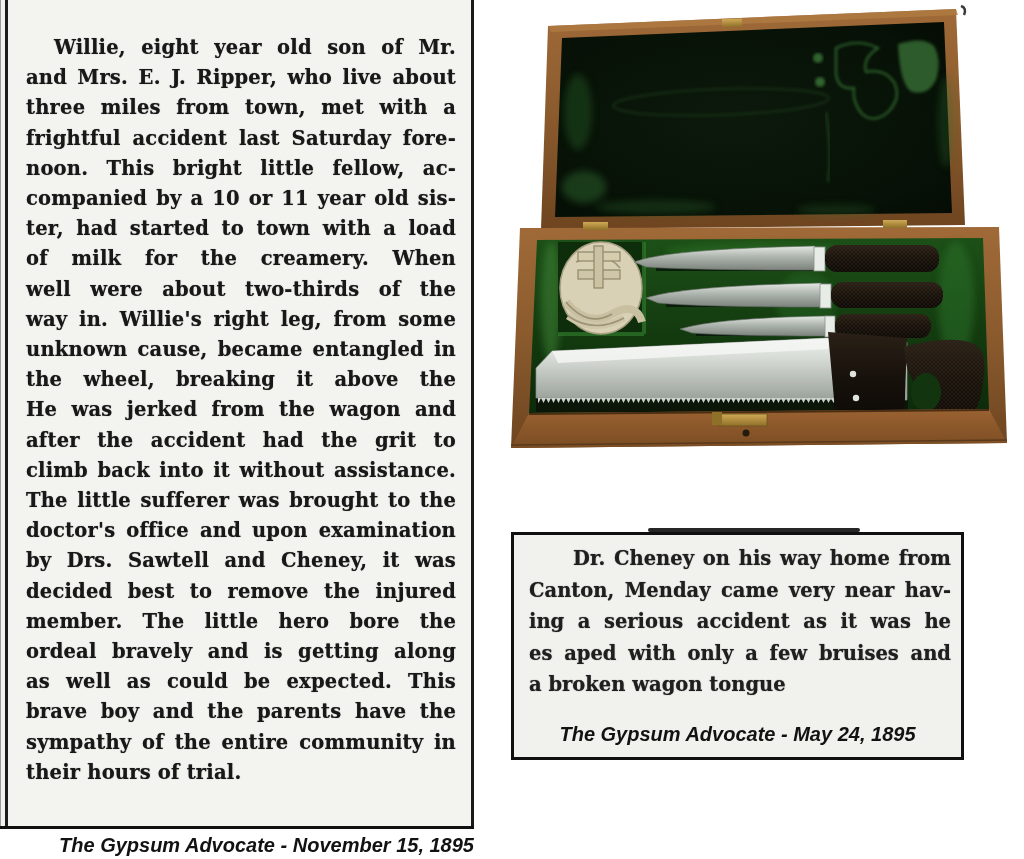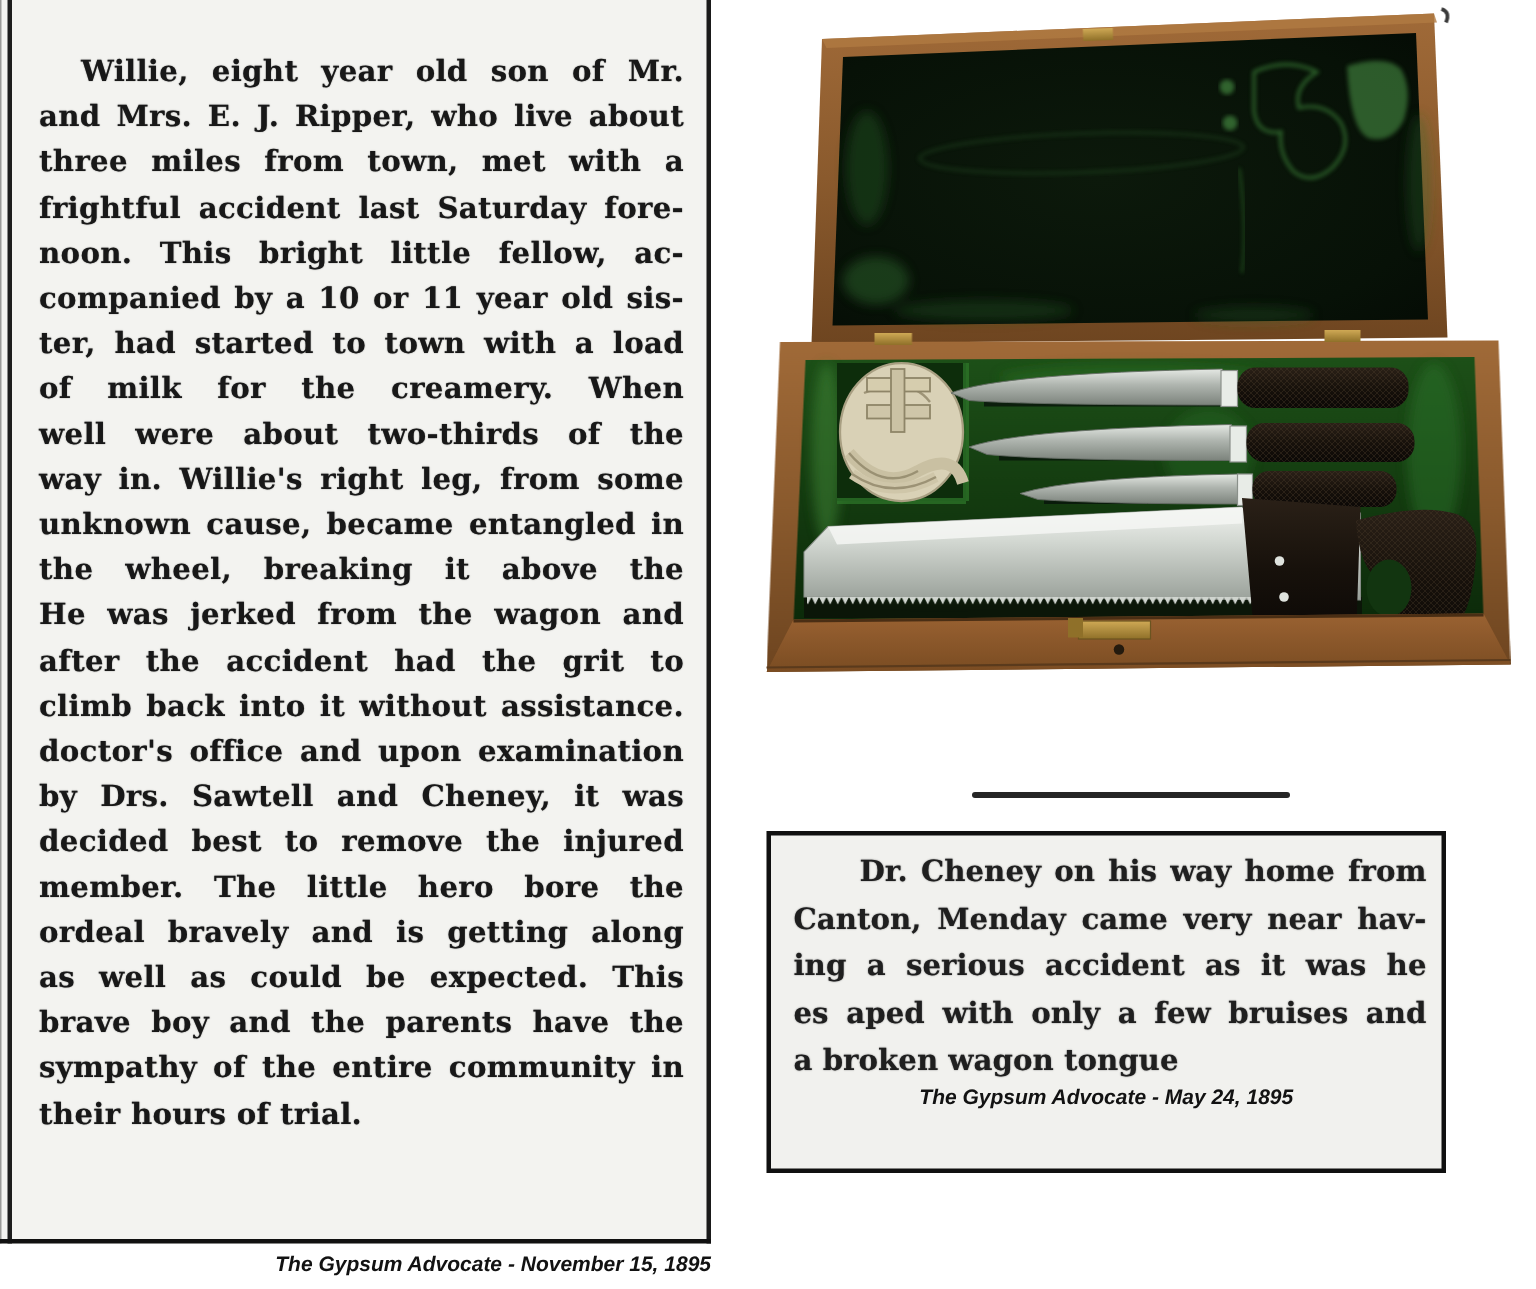--- a/index.html
+++ b/index.html
@@ -16,28 +16,28 @@
   .np-line.indent{text-indent:28px;}
 
   #left-clip{left:0;top:0;width:474px;height:829px;}
   #left-clip .rule-left-faint{position:absolute;left:0;top:0;width:1px;height:829px;background:#9a9a98;}
   #left-clip .rule-left{position:absolute;left:5px;top:0;width:3px;height:829px;background:#1c1c1c;}
   #left-clip .rule-right{position:absolute;right:0;top:0;width:3px;height:829px;background:#1a1a1a;}
   #left-clip .rule-bottom{position:absolute;left:0;bottom:0;width:474px;height:3px;background:#111;}
   #left-text{left:26px;top:1px;width:430px;font-size:19.5px;line-height:30.2px;letter-spacing:0.2px;margin-top:32px;}
 
   #right-clip{left:511px;top:532px;width:453px;height:228px;background:#f1f1ee;
-              border:3px solid #101010;box-sizing:border-box;margin-top:22px;}
+              border:3px solid #101010;box-sizing:border-box;}
   #right-text{left:15px;top:8px;width:422px;font-size:19.5px;line-height:31.5px;color:#1f1f1f;
               text-shadow:0 0 1px rgba(30,30,30,0.7);}
   #right-text .np-line.indent{text-indent:44px;}
   .artifact-line{position:absolute;left:648px;top:528px;width:212px;height:4px;background:#262626;border-radius:2px;}
 
   .caption{position:absolute;text-align:center;color:#121212;
-           font-family:"Liberation Sans",sans-serif;font-style:italic;font-weight:700;font-size:14px;}
+           font-family:"Liberation Sans",sans-serif;font-style:italic;font-weight:700;font-size:20px;}
   #caption-left{left:0;top:834px;width:474px;text-align:right;}
   #caption-right{left:511px;top:723px;width:453px;}
 
   
   #photo{position:absolute;left:506px;top:2px;width:514px;height:452px;}
 </style>
 </head>
 <body>
 
 <div class="canvas">
@@ -56,20 +56,21 @@
         <div class="np-line">companied by a 10 or 11 year old sis-</div>
         <div class="np-line">ter, had started to town with a load</div>
         <div class="np-line">of milk for the creamery.  When</div>
         <div class="np-line">well were about two-thirds of the</div>
         <div class="np-line">way in. Willie's right leg, from some</div>
         <div class="np-line">unknown cause, became entangled in</div>
         <div class="np-line">the wheel, breaking it above the</div>
         <div class="np-line">He was jerked from the wagon and</div>
         <div class="np-line">after the accident had the grit to</div>
         <div class="np-line">climb back into it without assistance.</div>
+        <div class="np-line">The little sufferer was brought to the</div>
         <div class="np-line">doctor's office and upon examination</div>
         <div class="np-line">by Drs. Sawtell and Cheney, it was</div>
         <div class="np-line">decided best to remove the injured</div>
         <div class="np-line">member.  The little hero bore the</div>
         <div class="np-line">ordeal bravely and is getting along</div>
         <div class="np-line">as well as could be expected.  This</div>
         <div class="np-line">brave boy and the parents have the</div>
         <div class="np-line">sympathy of the entire community in</div>
         <div class="np-line last">their hours of trial.</div>
       </div>

